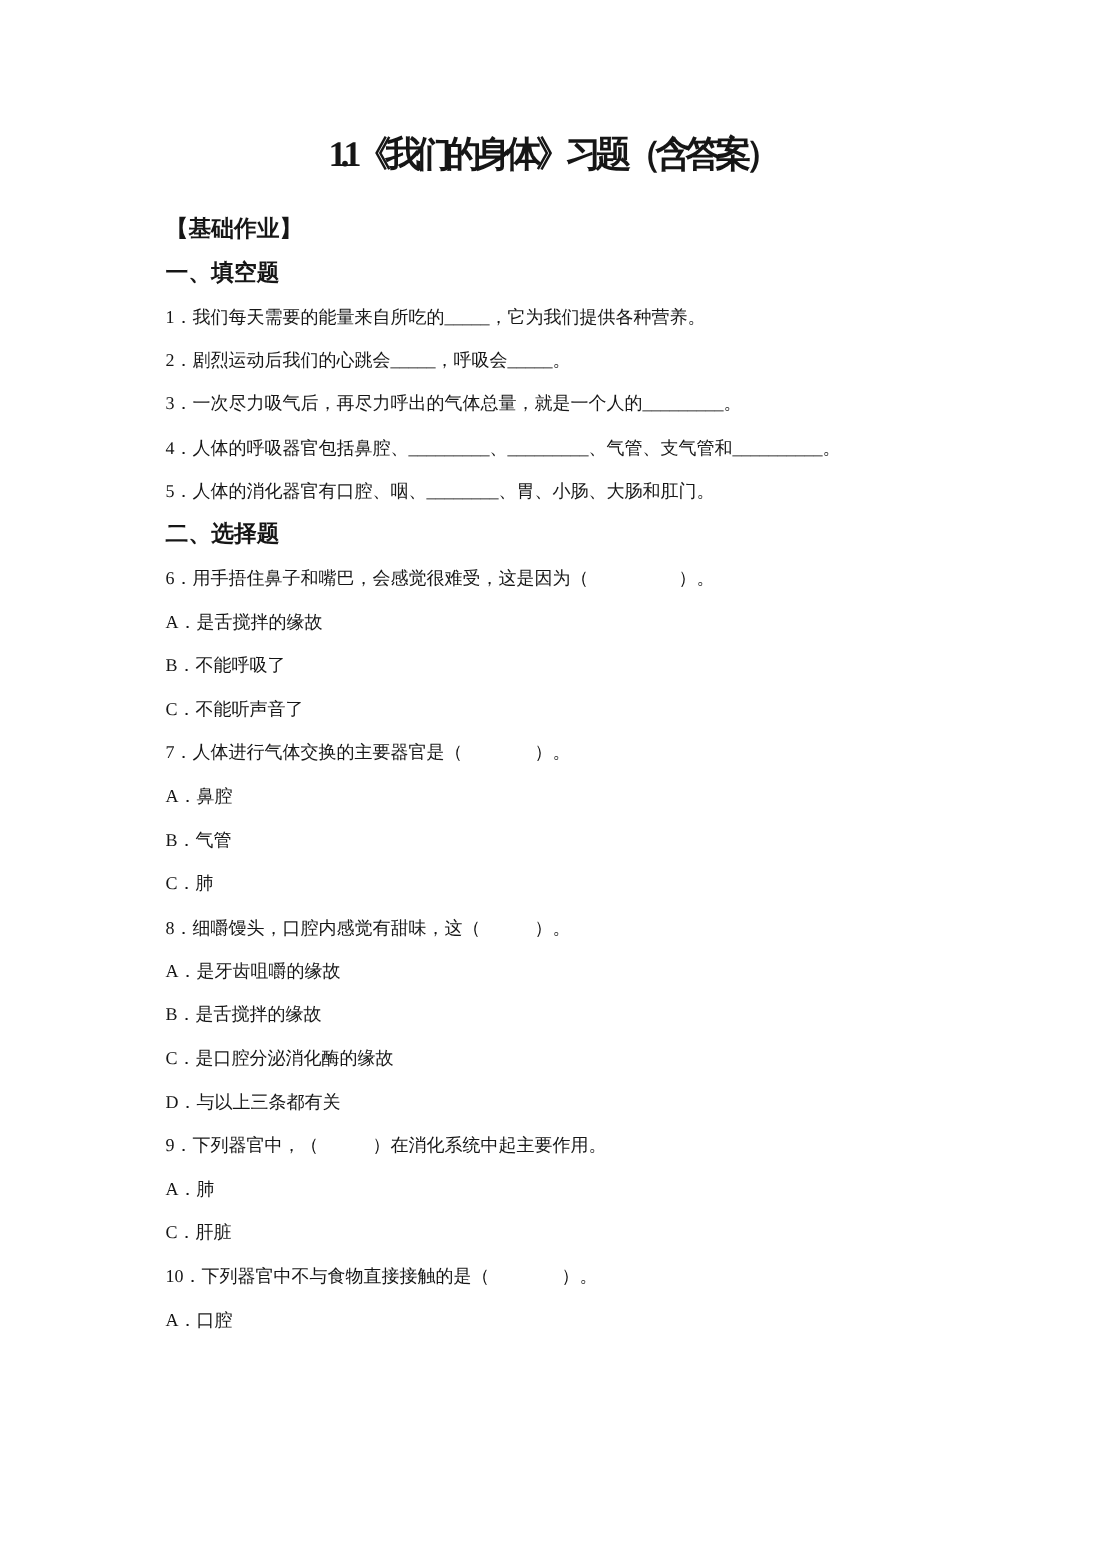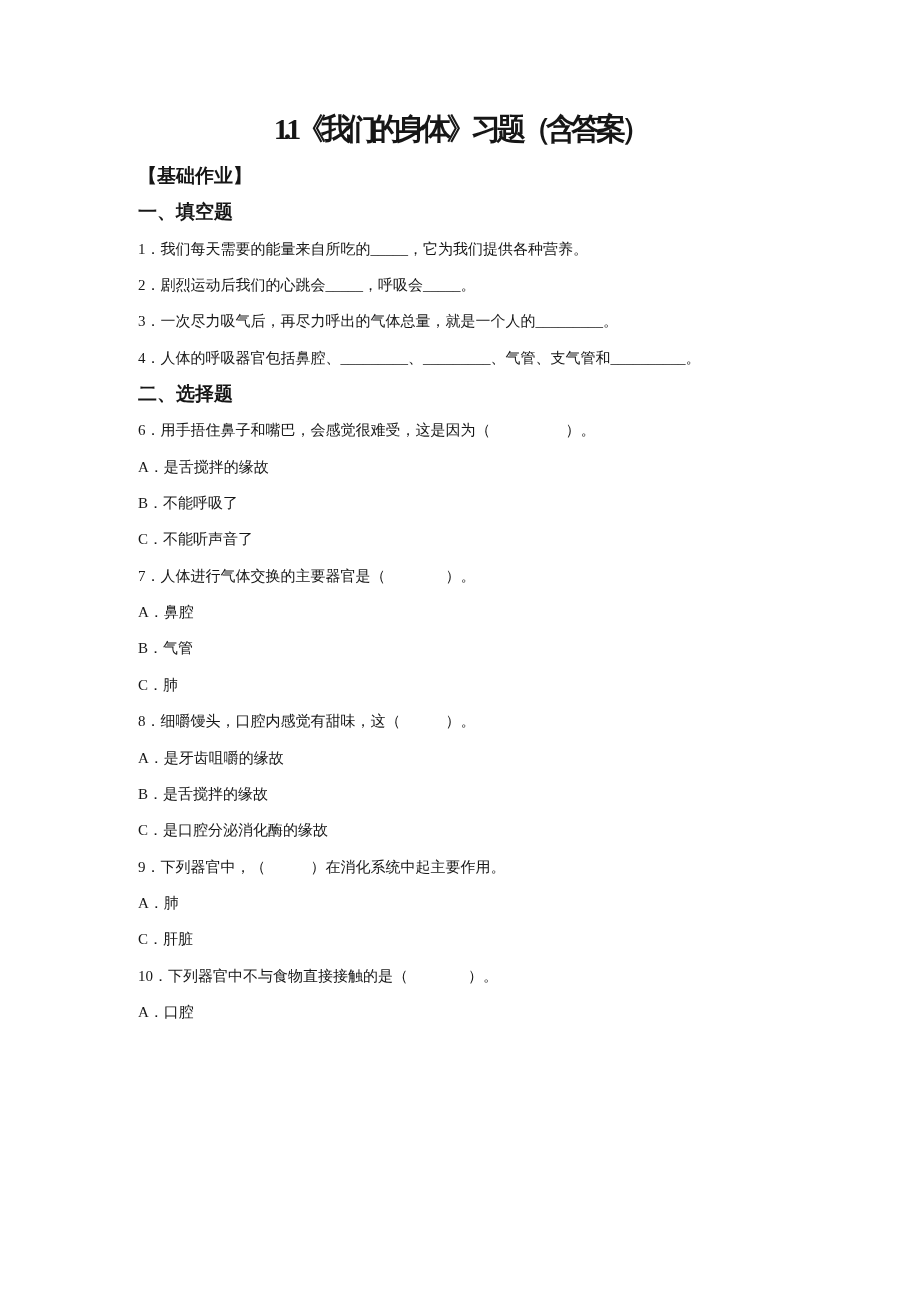--- a/index.html
+++ b/index.html
@@ -20,21 +20,21 @@
     margin: 0;
     padding: 111px 0 0 0;
     text-align: center;
     font-size: 30px;
     font-weight: 700;
     line-height: 36px;
     letter-spacing: -5px;
     white-space: pre;
   }
   .doc-body {
-    margin-top: 11px;
+    margin-top: 27px;
     padding-left: 138px;
     padding-right: 60px;
   }
   .line {
     margin: 0;
     font-size: 15px;
     line-height: 36.35px;
     white-space: pre;
   }
   .line.heading {
@@ -47,32 +47,34 @@
 
 <div class="page">
   <h1 class="doc-title">1.1《我们的身体》习题（含答案）</h1>
   <div class="doc-body" id="doc-body">
       <p class="line heading">【基础作业】</p>
       <p class="line heading">一、填空题</p>
       <p class="line item">1．我们每天需要的能量来自所吃的_____，它为我们提供各种营养。</p>
       <p class="line item">2．剧烈运动后我们的心跳会_____，呼吸会_____。</p>
       <p class="line item">3．一次尽力吸气后，再尽力呼出的气体总量，就是一个人的_________。</p>
       <p class="line item">4．人体的呼吸器官包括鼻腔、_________、_________、气管、支气管和__________。</p>
+      <p class="line item">5．人体的消化器官有口腔、咽、________、胃、小肠、大肠和肛门。</p>
       <p class="line heading">二、选择题</p>
       <p class="line item">6．用手捂住鼻子和嘴巴，会感觉很难受，这是因为（　　　　　）。</p>
       <p class="line item">A．是舌搅拌的缘故</p>
       <p class="line item">B．不能呼吸了</p>
       <p class="line item">C．不能听声音了</p>
       <p class="line item">7．人体进行气体交换的主要器官是（　　　　）。</p>
       <p class="line item">A．鼻腔</p>
       <p class="line item">B．气管</p>
       <p class="line item">C．肺</p>
       <p class="line item">8．细嚼馒头，口腔内感觉有甜味，这（　　　）。</p>
       <p class="line item">A．是牙齿咀嚼的缘故</p>
       <p class="line item">B．是舌搅拌的缘故</p>
       <p class="line item">C．是口腔分泌消化酶的缘故</p>
+      <p class="line item">D．与以上三条都有关</p>
       <p class="line item">9．下列器官中，（　　　）在消化系统中起主要作用。</p>
       <p class="line item">A．肺</p>
       <p class="line item">C．肝脏</p>
       <p class="line item">10．下列器官中不与食物直接接触的是（　　　　）。</p>
       <p class="line item">A．口腔</p>
     </div>
 </div>
 
 </body></html>

